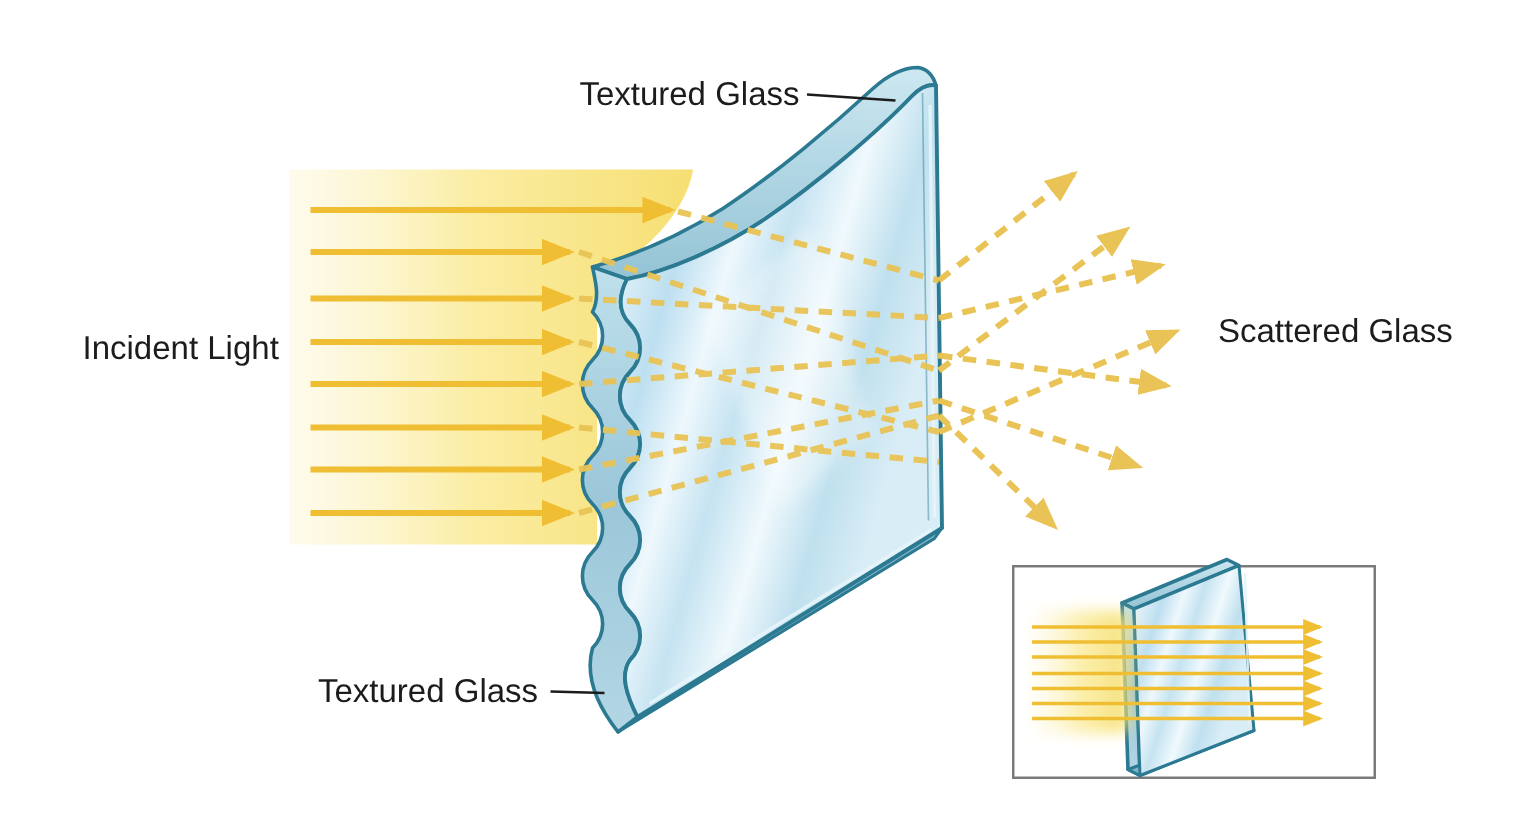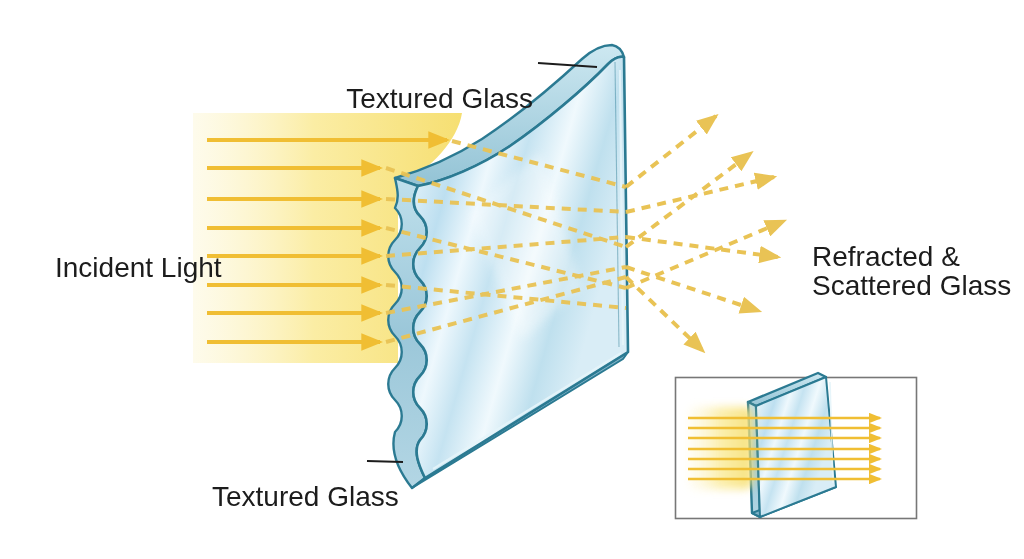--- a/index.html
+++ b/index.html
@@ -15,21 +15,21 @@
   .glass-face{fill:url(#gFace);stroke:var(--glass-outline,#2b7a92);stroke-width:2.6;stroke-linejoin:round;}
   .glass-top{fill:url(#gTop);stroke:var(--glass-outline,#2b7a92);stroke-width:2.4;stroke-linejoin:round;}
   .glass-side{fill:url(#gSide);stroke:var(--glass-outline,#2b7a92);stroke-width:2.4;stroke-linejoin:round;}
   .glass-bottom{fill:#7fb2c7;stroke:var(--glass-outline,#2b7a92);stroke-width:2;stroke-linejoin:round;}
   .bevel-light{stroke:#e4f4fa;stroke-width:2.2;opacity:.9;fill:none;}
   .bevel-teal{stroke:var(--glass-outline,#2b7a92);stroke-width:1.1;opacity:.45;fill:none;}
   .sheen{fill:#ffffff;opacity:.3;}
 
   .inset-border{fill:none;stroke:var(--inset-border,#777);stroke-width:1.6;}
 
-  .label{position:absolute;color:var(--label-text,#1c1c1c);font-size:28px;line-height:29px;white-space:nowrap;margin-top:36px;}
+  .label{position:absolute;color:var(--label-text,#1c1c1c);font-size:22px;line-height:29px;white-space:nowrap;}
   .label.right-anchor{text-align:right;}
 </style>
 </head>
 <body>
 
 <div id="stage">
 
   <svg id="diagram-svg" width="1024" height="559" viewBox="0 0 1024 559">
     <defs>
       <linearGradient id="gFace" x1="0" y1="0" x2="0.9" y2="0.5">
@@ -174,18 +174,17 @@
           <line x1="688" y1="479" x2="880" y2="479" class="ray-inset" marker-end="url(#headSolid)"></line>
         </g>
     </g>
   </svg>
 
   <div class="label right-anchor" style="right:491px;top:48px;">Textured Glass</div>
 
   <div class="label" style="left:55px;top:217px;">Incident Light</div>
 
   <div class="label" style="left:812px;top:206px;">
-    <span style="display:block;">Refracted &amp;</span>
     <span style="display:block;">Scattered Glass</span>
   </div>
 
   <div class="label" style="left:212px;top:446px;">Textured Glass</div>
 </div>
 
 </body></html>

